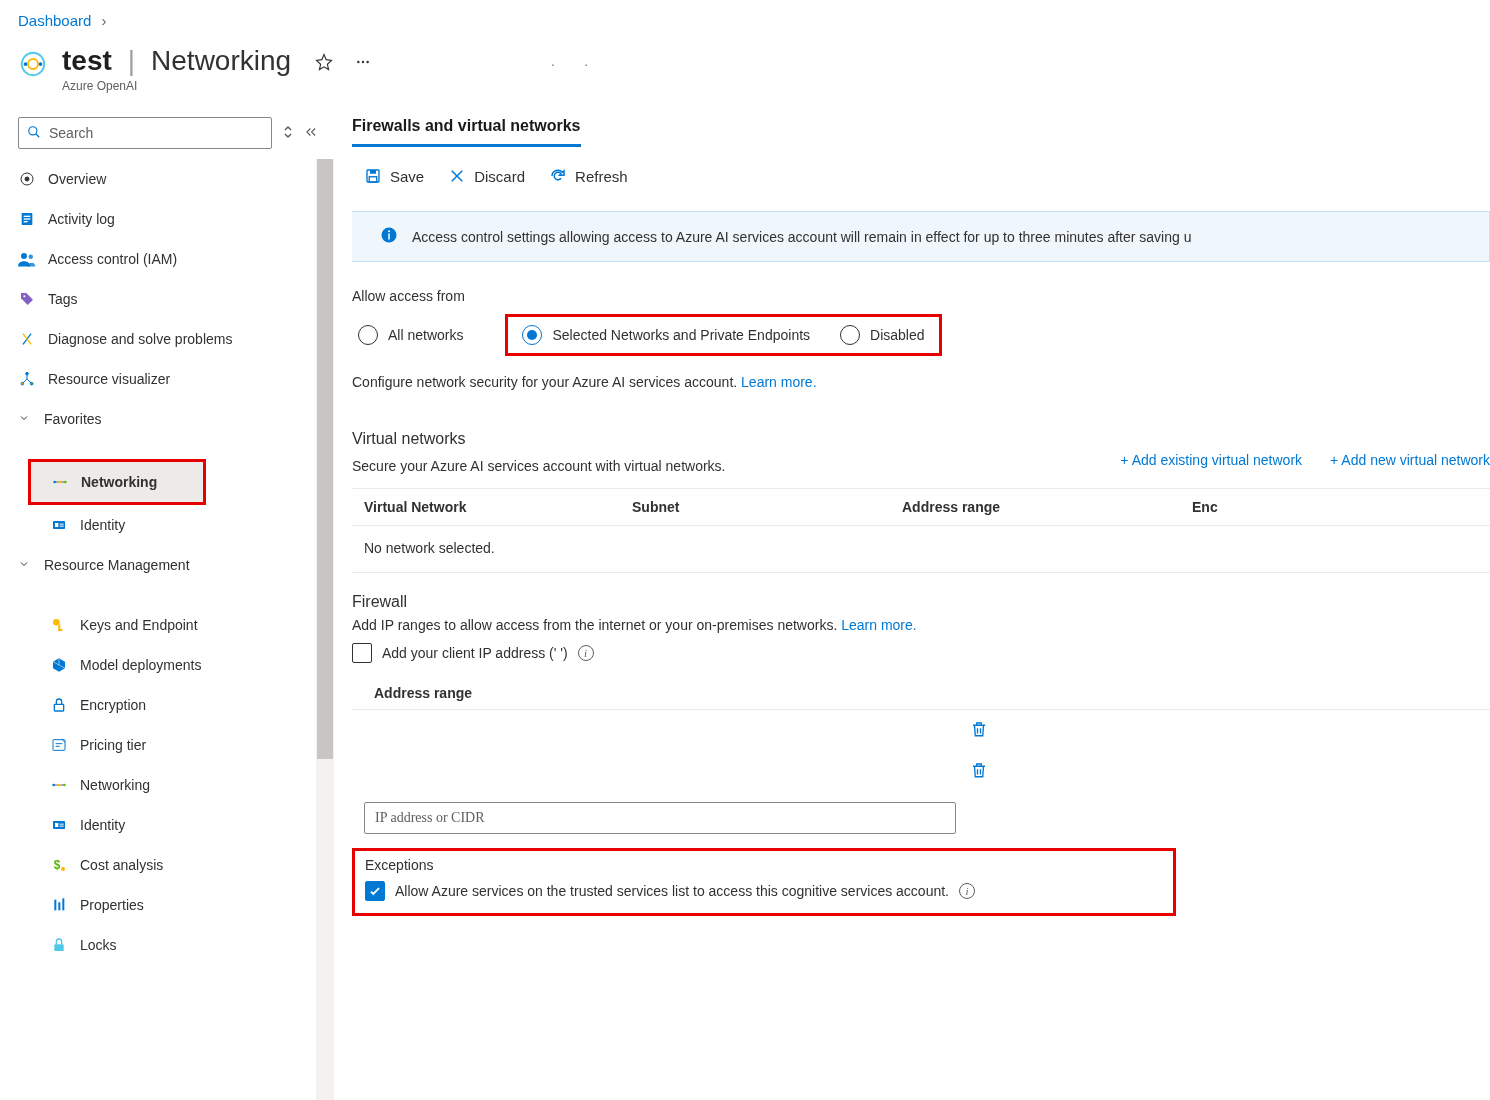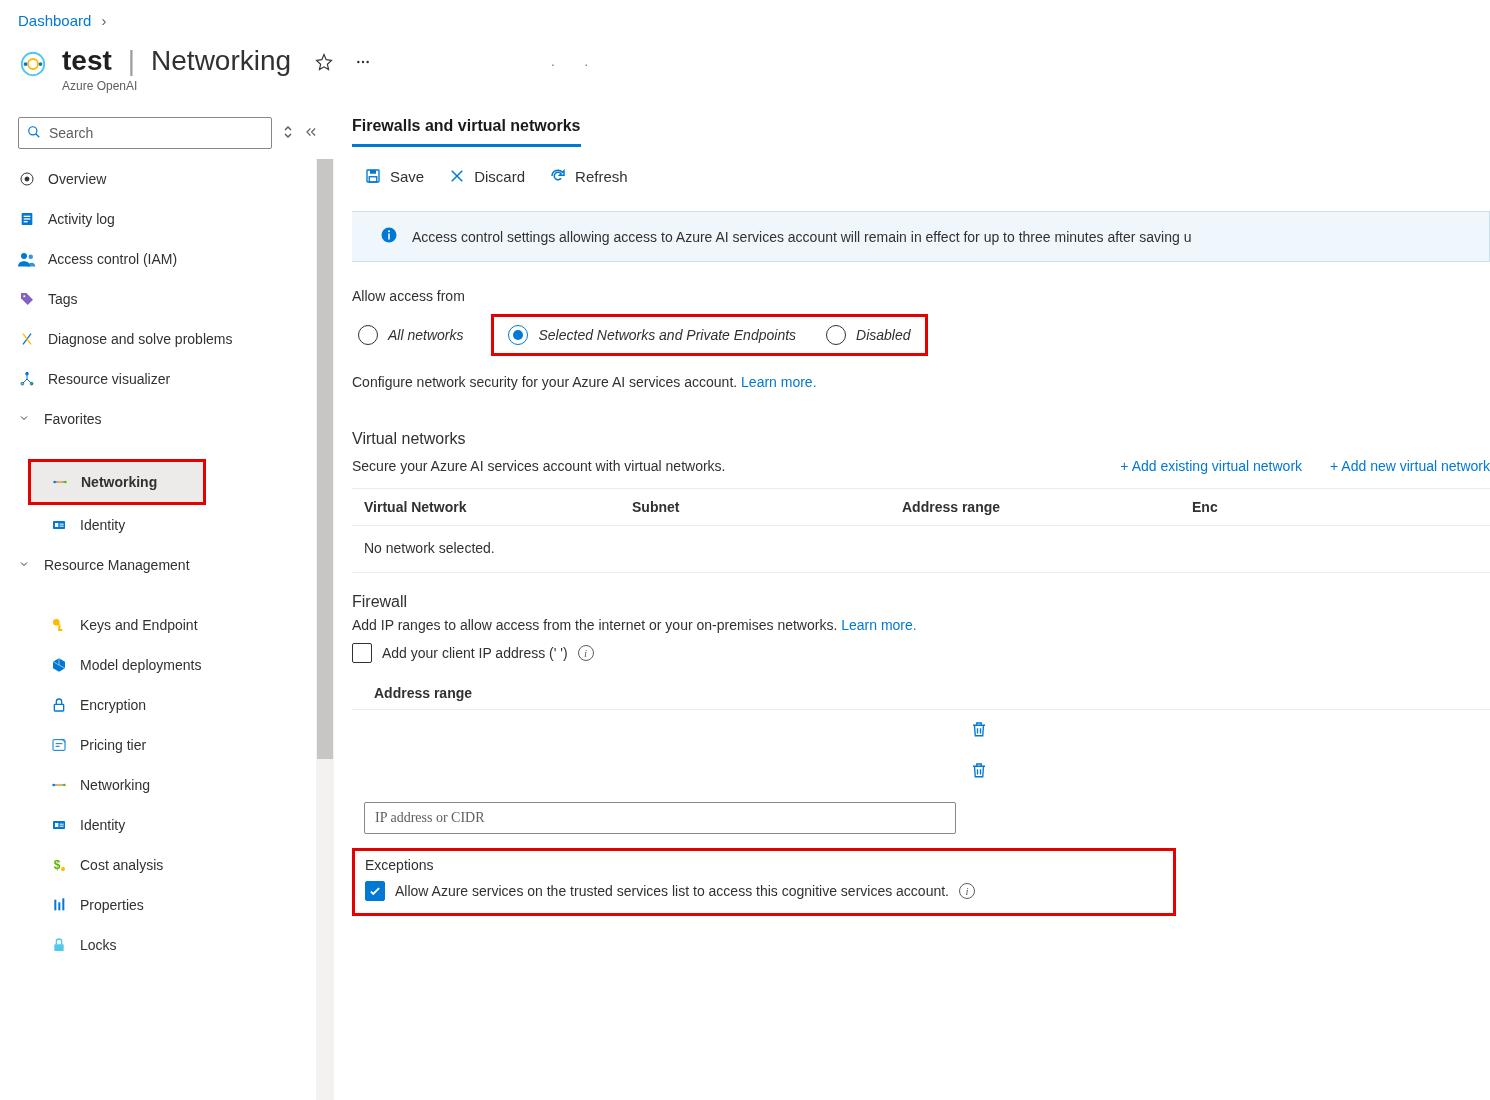--- a/index.html
+++ b/index.html
@@ -54,21 +54,21 @@
 
   .toolbar { display: flex; align-items: center; gap: 24px; padding: 20px 0 18px 30px; }
   .tb-btn { display: flex; align-items: center; gap: 8px; background: none; border: none; font-size: 15px; color: #323130; cursor: pointer; }
   .tb-btn svg { color: #0078d4; }
 
   .info-banner { display: flex; align-items: center; gap: 14px; background: #eff6fc; border: 1px solid #c7e0f4; border-left: none; padding: 14px 18px 14px 28px; margin: 8px 0 26px 18px; font-size: 14px; color: #323130; }
   .info-banner .info-ico { color: #0078d4; flex: none; }
 
   .section { padding: 0 0 0 18px; margin-bottom: 20px; }
   .section-label { font-size: 14px; color: #323130; margin-bottom: 10px; }
-  .radio-row { display: flex; align-items: center; gap: 22px; font-style: italic; }
+  .radio-row { display: flex; align-items: center; gap: 36px; }
   .radio { display: flex; align-items: center; gap: 10px; cursor: pointer; padding: 4px 6px; }
   .radio-circle { width: 20px; height: 20px; border: 1px solid #323130; border-radius: 50%; display: flex; align-items: center; justify-content: center; }
   .radio-circle.checked { border-color: #0078d4; }
   .radio-dot { width: 10px; height: 10px; background: #0078d4; border-radius: 50%; }
   .highlight-inline { border: 3px solid #e60000; padding: 4px 8px; }
   .desc { font-size: 14px; margin-top: 18px; }
 
   .vnet-head { display: flex; align-items: center; gap: 24px; margin-top: 40px; }
   .vnet-head h3 { font-size: 16px; font-weight: 400; }
   .vnet-sub { font-size: 14px; margin-top: 6px; }
@@ -423,21 +423,21 @@
         <span>Configure network security for your Azure AI services account. </span><a href="#">Learn more.</a>
       </div>
     </div>
 
     <div class="section">
       <div class="vnet-head">
         <div>
           <h3>Virtual networks</h3>
         </div>
       </div>
-      <div style="display:flex;align-items:flex-end;gap:24px;margin-top:4px;">
+      <div style="display:flex;align-items:flex-start;gap:24px;margin-top:4px;">
         <div class="vnet-sub">Secure your Azure AI services account with virtual networks.</div>
         <div class="vnet-actions">
           <a href="#">+ Add existing virtual network</a>
           <a href="#">+ Add new virtual network</a>
         </div>
       </div>
 
       <div class="table">
         <div class="thead">
           <div>Virtual Network</div>

